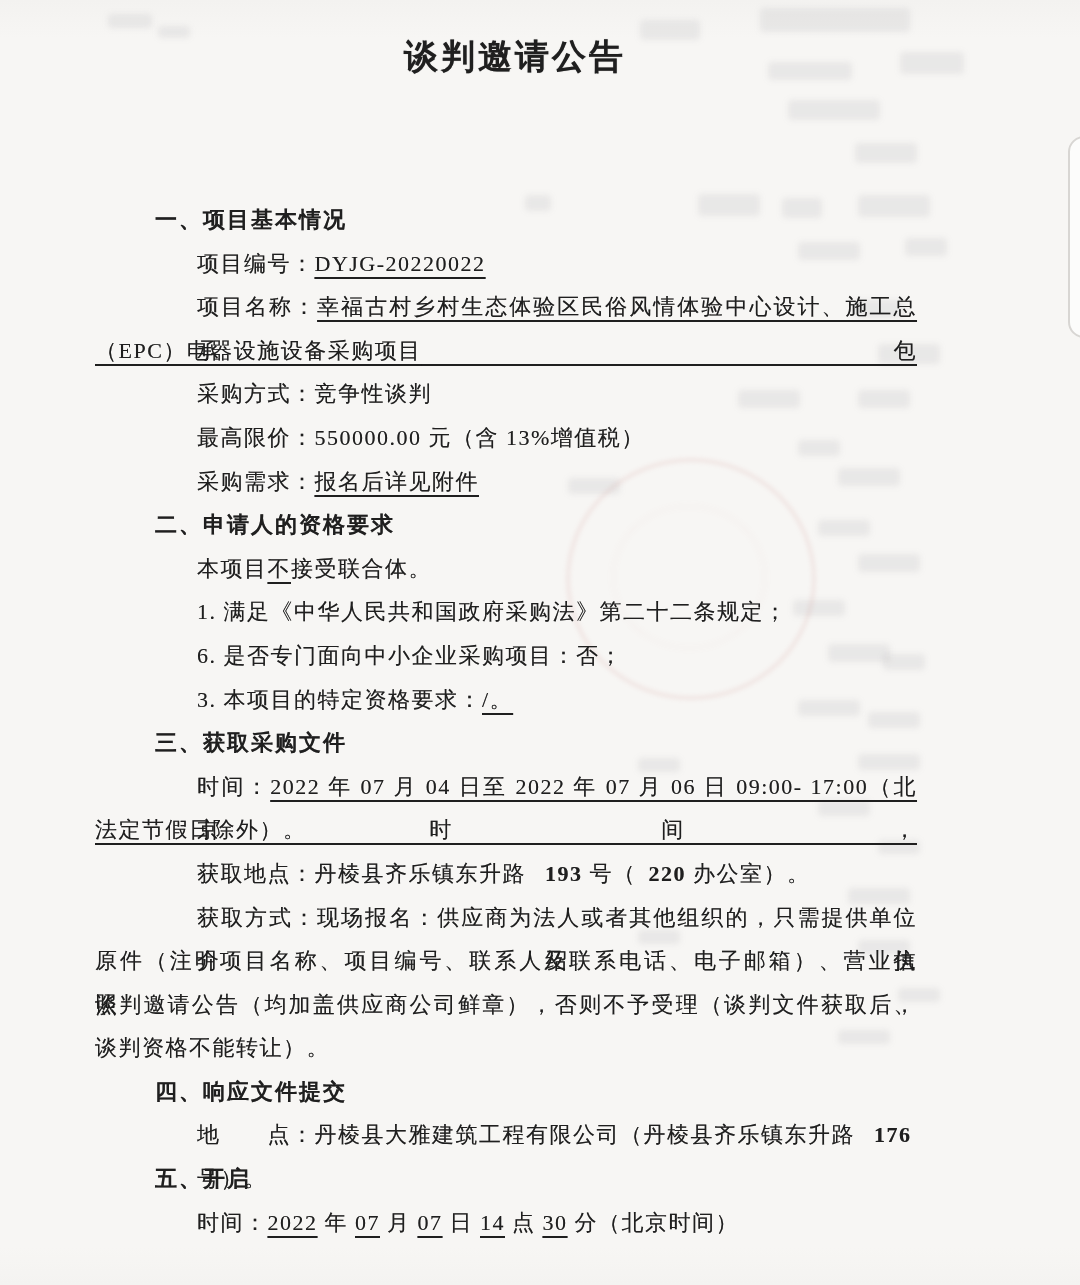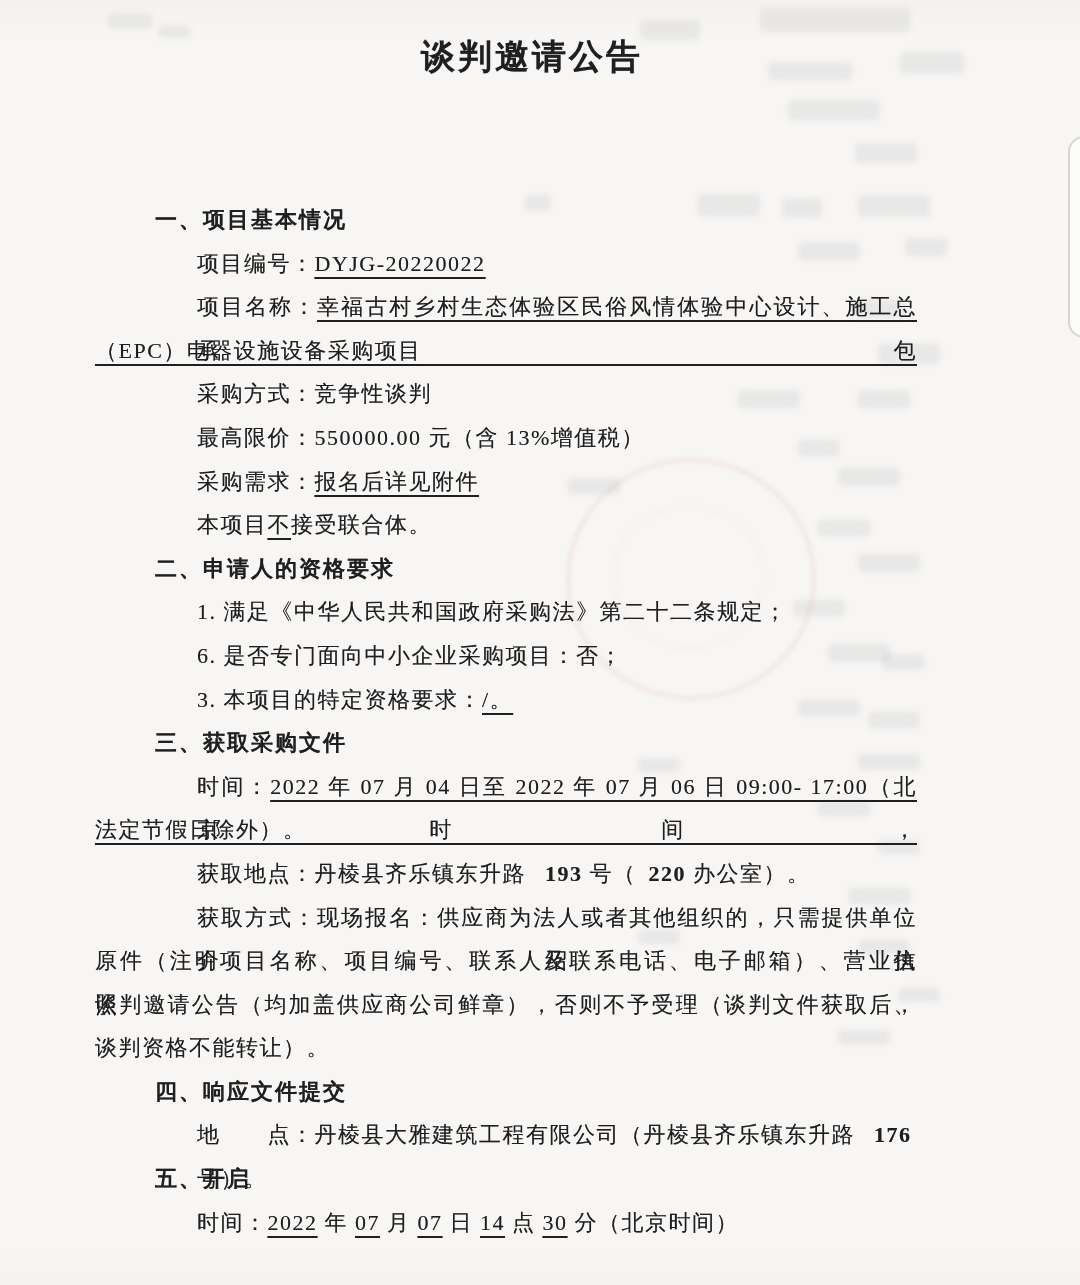--- a/index.html
+++ b/index.html
@@ -26,21 +26,21 @@
     border:2px solid var(--stamp-color,#c98480);border-radius:50%;
     opacity:0.08;filter:blur(3px);
   }
   .edge-widget{
     position:absolute;left:1068px;top:136px;width:40px;height:198px;
     background:#fcfcfb;border:2px solid var(--widget-border,#d8d6d3);
     border-radius:16px;
   }
   
   .doc-title{
-    position:absolute;left:92px;top:34px;width:880px;
+    position:absolute;left:75px;top:34px;width:880px;
     text-align:center;font-size:34px;font-weight:700;
     letter-spacing:3px;
     text-shadow:0 0 0.7px rgba(0,0,0,0.55);
   }
   .content{
     position:absolute;left:95px;top:198px;width:822px;
   }
   .line{
     font-size:22px;line-height:43.6px;height:43.6px;
     letter-spacing:1.5px;white-space:pre-wrap;
@@ -105,22 +105,22 @@
 
   <div class="doc-title">谈判邀请公告</div>
   <div class="content" id="doc-body">
       <div class="line heading"><span>一、项目基本情况</span></div>
       <div class="line body"><span>项目编号：</span><span class="seg-u">DYJG-20220022</span></div>
       <div class="line body stretch"><span>项目名称：</span><span class="seg-u">幸福古村乡村生态体验区民俗风情体验中心设计、施工总承包</span></div>
       <div class="line flush"><span class="seg-u">（EPC）电器设施设备采购项目</span></div>
       <div class="line body"><span>采购方式：竞争性谈判</span></div>
       <div class="line body"><span>最高限价：550000.00 元（含 13%增值税）</span></div>
       <div class="line body"><span>采购需求：</span><span class="seg-u">报名后详见附件</span></div>
+      <div class="line heading"><span>二、申请人的资格要求</span></div>
       <div class="line body"><span>本项目</span><span class="seg-u">不</span><span>接受联合体。</span></div>
-      <div class="line heading"><span>二、申请人的资格要求</span></div>
       <div class="line body"><span>1. 满足《中华人民共和国政府采购法》第二十二条规定；</span></div>
       <div class="line body"><span>6. 是否专门面向中小企业采购项目：否；</span></div>
       <div class="line body"><span>3. 本项目的特定资格要求：</span><span class="seg-u">/。</span></div>
       <div class="line heading"><span>三、获取采购文件</span></div>
       <div class="line body stretch"><span>时间：</span><span class="seg-u">2022 年 07 月 04 日至 2022 年 07 月 06 日 09:00- 17:00（北京时间，</span></div>
       <div class="line flush"><span class="seg-u">法定节假日除外）</span><span>。</span></div>
       <div class="line body"><span>获取地点：丹棱县齐乐镇东升路 </span><span class="seg-b">193</span><span> 号（</span><span class="seg-b">220</span><span> 办公室）。</span></div>
       <div class="line body stretch"><span>获取方式：现场报名：供应商为法人或者其他组织的，只需提供单位介绍信</span></div>
       <div class="line flush stretch"><span>原件（注明项目名称、项目编号、联系人及联系电话、电子邮箱）、营业执照、</span></div>
       <div class="line flush stretch"><span>谈判邀请公告（均加盖供应商公司鲜章），否则不予受理（谈判文件获取后，</span></div>

